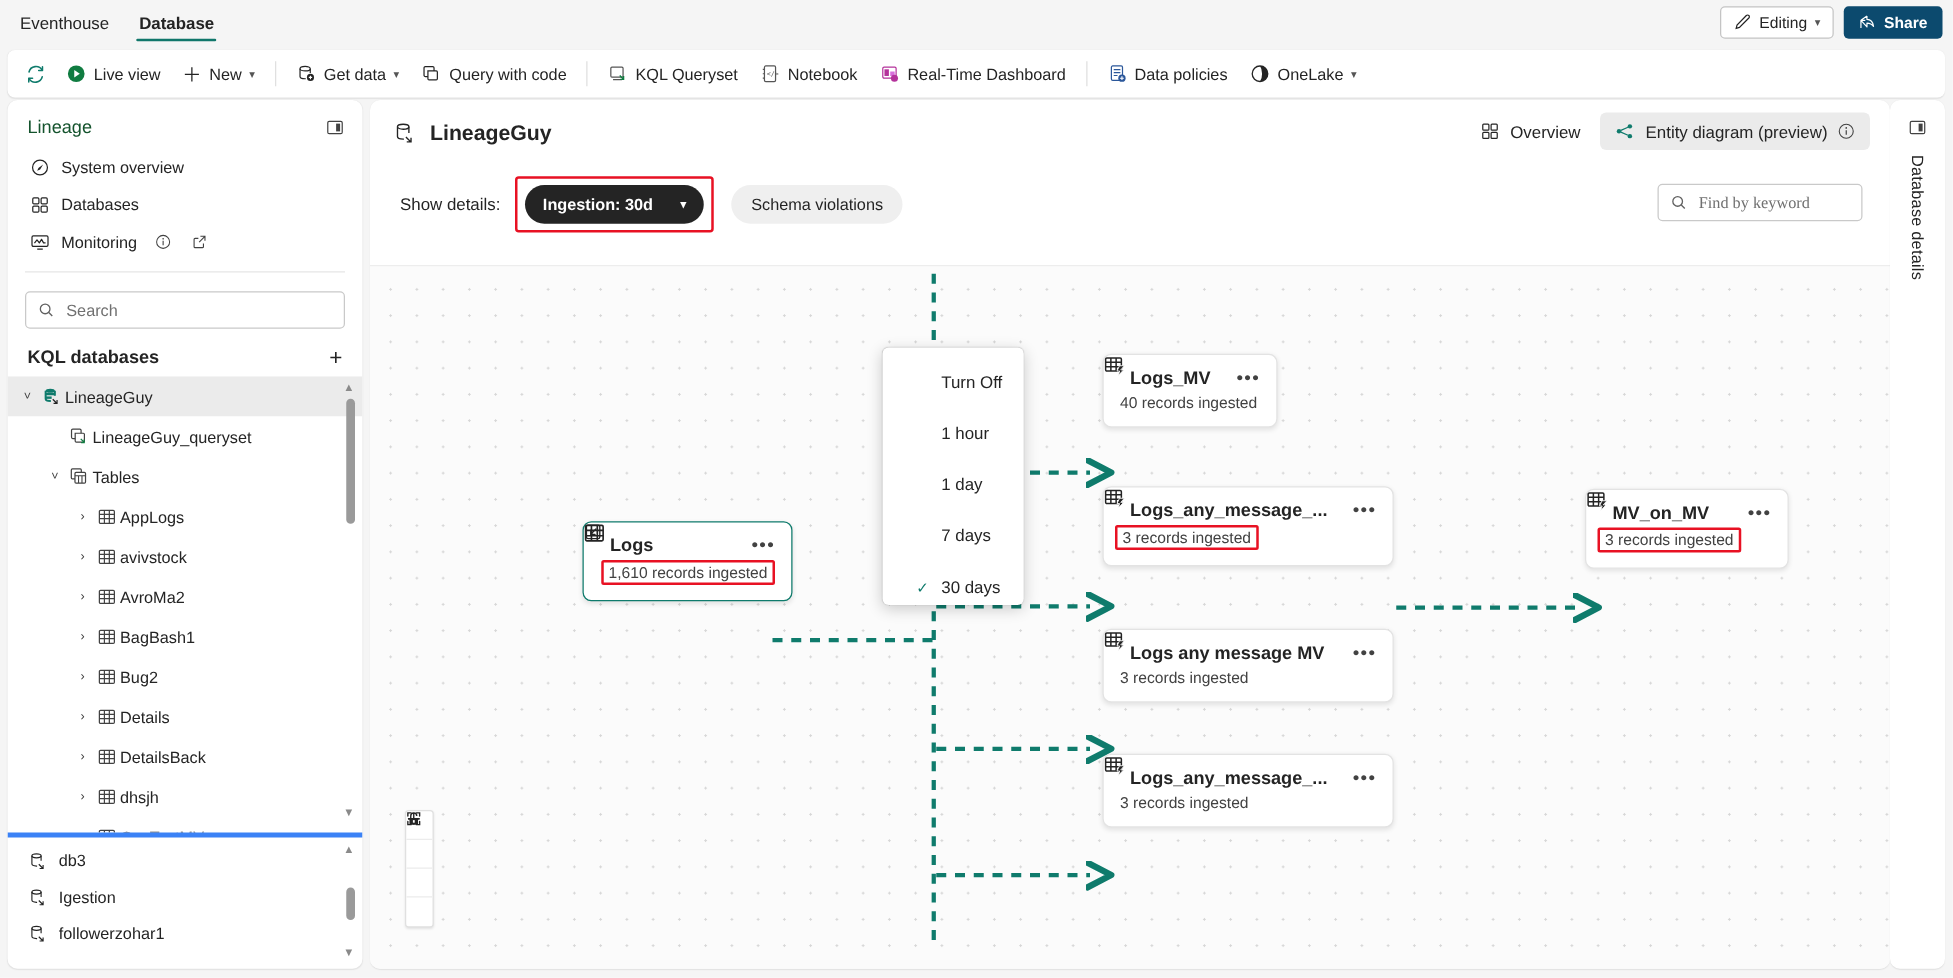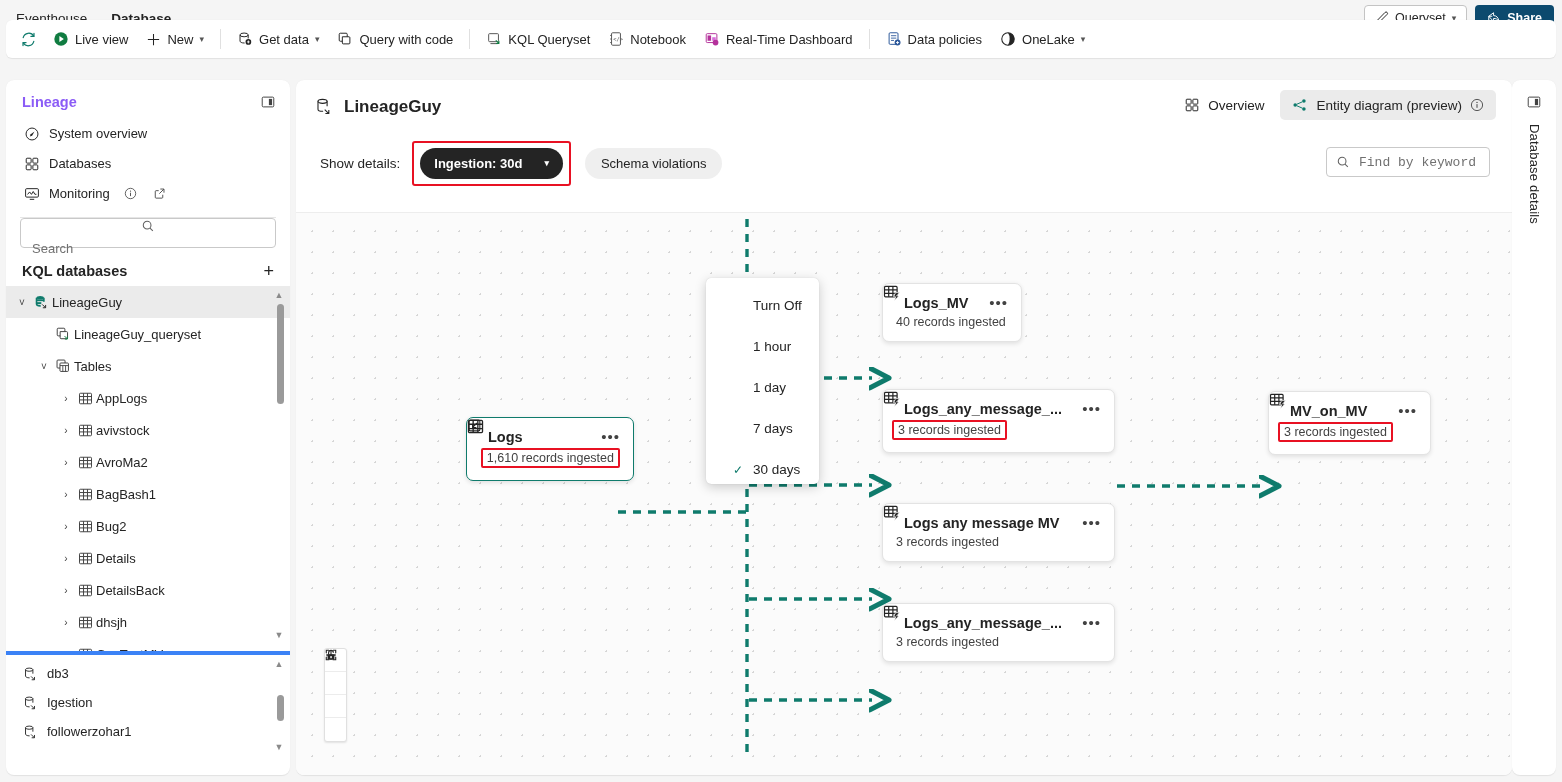--- a/index.html
+++ b/index.html
@@ -39,21 +39,21 @@
   }
   .btn-share {
     height: 26px; padding: 0 12px; border-radius: 4px; background: #0c4a6e;
     color: #fff; display: flex; align-items: center; gap: 6px;
     font-size: 12.5px; font-weight: 600; cursor: pointer; border: none;
   }
   .chev { font-size: 9px; color: #555; }
 
   
   .cmdbar {
-    position: absolute; top: 20px; left: 6px; width: 1550px; height: 38px;
+    position: absolute; top: 40px; left: 6px; width: 1550px; height: 38px;
     background: #fff; border-radius: 6px;
     display: flex; align-items: center; padding: 0 8px; gap: 2px;
     box-shadow: 0 0.5px 1px rgba(0,0,0,.08);
   }
   .cmd {
     height: 28px; padding: 0 8px; display: flex; align-items: center; gap: 6px;
     font-size: 13px; color: #242424; border-radius: 4px; cursor: pointer; white-space: nowrap;
   }
   .cmd-sep { width: 1px; height: 20px; background: #e0e0e0; margin: 0 6px; }
   .icn { display: inline-flex; align-items: center; justify-content: center; flex: none; }
@@ -61,31 +61,31 @@
   
   .leftpanel {
     position: absolute; top: 80px; left: 6px; width: 284px; height: 695px;
     background: #fff; border-radius: 8px; overflow: hidden;
     box-shadow: 0 0.5px 1px rgba(0,0,0,.08);
   }
   .lp-head {
     display: flex; align-items: center; justify-content: space-between;
     padding: 14px 14px 8px 16px;
   }
-  .lp-title { font-size: 14.5px; font-weight: 700; color: #8b5cf6; }
+  .lp-title { font-size: 14.5px; font-weight: 400; color: #14532d; }
   .navitem {
     display: flex; align-items: center; gap: 9px;
     height: 29px; margin: 1px 8px; padding: 0 10px; border-radius: 4px;
     font-size: 13px; color: #242424; cursor: pointer;
   }
   .lp-divider { height: 1px; background: #e6e6e6; margin: 9px 14px 0 14px; }
   .searchbox {
-    margin: 0 14px 0 14px; height: 30px;
+    margin: 15px 14px 0 14px; height: 30px;
     border: 1px solid #c9c9c9; border-radius: 4px;
-    display: flex; align-items: center; gap: 7px; padding: 0 9px; flex-direction: column;
+    display: flex; align-items: center; gap: 7px; padding: 0 9px;
   }
   .searchbox input {
     border: none; outline: none; font-size: 13px; width: 100%;
     font-family: "Liberation Sans", sans-serif; color: #242424; background: transparent;
   }
   .searchbox input::placeholder { color: #707070; }
   .kqlhead {
     display: flex; align-items: center; justify-content: space-between;
     padding: 14px 16px 6px 16px;
   }
@@ -147,21 +147,21 @@
     height: 31px; padding: 0 16px; border-radius: 16px; background: #efefef; color: #242424;
     display: flex; align-items: center; font-size: 13px; cursor: pointer; margin-left: 14px;
   }
   .findbox {
     position: absolute; right: 22px; top: 14px; width: 164px; height: 30px;
     border: 1px solid #c9c9c9; border-radius: 4px; display: flex; align-items: center;
     gap: 7px; padding: 0 9px; background: #fff;
   }
   .findbox input {
     border: none; outline: none; font-size: 13px; width: 100%; background: transparent;
-    font-family: Liberation Mono, monospace; color: #000000;
+    font-family: Liberation Serif, serif; color: #000000;
   }
   .findbox input::placeholder { color: #707070; }
 
   
   .canvas {
     position: absolute; top: 132px; left: 0; width: 1216px; height: 563px;
     background-color: #fbfbfb;
     background-image: radial-gradient(circle, #d6d6d6 1px, transparent 1px);
     background-size: 21px 21px;
     background-position: 6px 8px;
@@ -236,21 +236,21 @@
     <div class="tab active">
       <span>Database</span>
     </div>
     <div class="topright">
       <div class="btn-editing">
         <span class="icn">
           <svg width="14" height="14" viewBox="0 0 16 16">
               <path d="M11.5 1.6a1.6 1.6 0 0 1 2.3 2.3L5.2 12.5l-3 .8.8-3 8.5-8.7z" fill="none" stroke="#242424" stroke-width="1.1"></path>
             </svg>
         </span>
-        <span>Queryset</span>
+        <span>Editing</span>
         <span class="chev">▾</span>
       </div>
       <div class="btn-share">
         <span class="icn">
           <svg width="14" height="14" viewBox="0 0 16 16">
               <path d="M2 13V6h4M2 6l5.5-4M7.5 2v3.2c3.5.2 5.5 2.3 6 6.3-1.5-2.2-3.4-3-6-3V12L2 6" fill="none" stroke="#fff" stroke-width="1.1" stroke-linejoin="round"></path>
             </svg>
         </span>
         <span>Share</span>
       </div>

